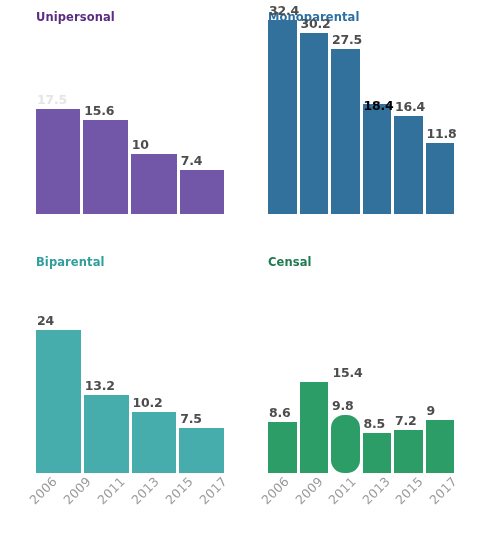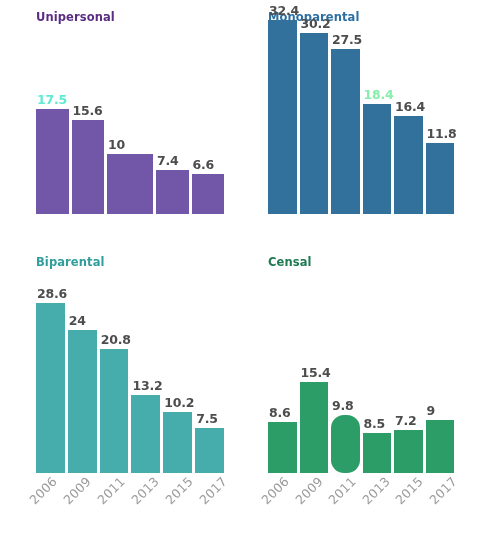--- a/index.html
+++ b/index.html
@@ -142,41 +142,36 @@
 <body>
 
 <div id="panel-grid">
 
   <div class="panel q-tl">
     <div class="panel-title" style="color: rgb(91, 45, 130);">Unipersonal</div>
     <div class="plot">
       <div class="bars">
           <div class="bar-slot">
             <div class="bar" style="height: 51.4706%; background: rgb(114, 86, 168);">
-              <div class="bar-value" style="color: #5eead4;">17.5</div>
+              <div class="bar-value" style="color: #e5e5e5;">17.5</div>
             </div>
           </div>
           <div class="bar-slot">
             <div class="bar" style="height: 45.8824%; background: rgb(114, 86, 168);">
               <div class="bar-value" style="color: rgb(77, 77, 77);">15.6</div>
             </div>
           </div>
           <div class="bar-slot">
             <div class="bar" style="height: 29.4118%; background: rgb(114, 86, 168); padding-left: 46px;">
               <div class="bar-value" style="color: rgb(77, 77, 77);">10</div>
             </div>
           </div>
           <div class="bar-slot">
             <div class="bar" style="height: 21.7647%; background: rgb(114, 86, 168);">
               <div class="bar-value" style="color: rgb(77, 77, 77);">7.4</div>
-            </div>
-          </div>
-          <div class="bar-slot">
-            <div class="bar" style="height: 19.4118%; background: rgb(114, 86, 168);">
-              <div class="bar-value" style="color: rgb(77, 77, 77);">6.6</div>
             </div>
           </div>
         </div>
     </div>
   </div>
 
   <div class="panel q-tr">
     <div class="panel-title" style="color: rgb(44, 111, 163);">Monoparental</div>
     <div class="plot">
       <div class="bars">
@@ -190,21 +185,21 @@
               <div class="bar-value" style="color: rgb(77, 77, 77);">30.2</div>
             </div>
           </div>
           <div class="bar-slot">
             <div class="bar" style="height: 80.8824%; background: rgb(49, 113, 156);">
               <div class="bar-value" style="color: rgb(77, 77, 77);">27.5</div>
             </div>
           </div>
           <div class="bar-slot">
             <div class="bar" style="height: 54.1176%; background: rgb(49, 113, 156);">
-              <div class="bar-value" style="color: #86efac;">18.4</div>
+              <div class="bar-value" style="color: #000000; margin-top: 11px;">18.4</div>
             </div>
           </div>
           <div class="bar-slot">
             <div class="bar" style="height: 48.2353%; background: rgb(49, 113, 156);">
               <div class="bar-value" style="color: rgb(77, 77, 77);">16.4</div>
             </div>
           </div>
           <div class="bar-slot">
             <div class="bar" style="height: 34.7059%; background: rgb(49, 113, 156);">
               <div class="bar-value" style="color: rgb(77, 77, 77);">11.8</div>
@@ -212,32 +207,22 @@
           </div>
         </div>
     </div>
   </div>
 
   <div class="panel q-bl">
     <div class="panel-title" style="color: rgb(47, 158, 156);">Biparental</div>
     <div class="plot">
       <div class="bars">
           <div class="bar-slot">
-            <div class="bar" style="height: 84.1176%; background: rgb(70, 173, 172);">
-              <div class="bar-value" style="color: rgb(77, 77, 77);">28.6</div>
-            </div>
-          </div>
-          <div class="bar-slot">
             <div class="bar" style="height: 70.5882%; background: rgb(70, 173, 172);">
               <div class="bar-value" style="color: rgb(77, 77, 77);">24</div>
-            </div>
-          </div>
-          <div class="bar-slot">
-            <div class="bar" style="height: 61.1765%; background: rgb(70, 173, 172);">
-              <div class="bar-value" style="color: rgb(77, 77, 77);">20.8</div>
             </div>
           </div>
           <div class="bar-slot">
             <div class="bar" style="height: 38.8235%; background: rgb(70, 173, 172);">
               <div class="bar-value" style="color: rgb(77, 77, 77);">13.2</div>
             </div>
           </div>
           <div class="bar-slot">
             <div class="bar" style="height: 30%; background: rgb(70, 173, 172);">
               <div class="bar-value" style="color: rgb(77, 77, 77);">10.2</div>
@@ -278,21 +263,21 @@
     <div class="panel-title" style="color: rgb(31, 122, 82);">Censal</div>
     <div class="plot">
       <div class="bars">
           <div class="bar-slot">
             <div class="bar" style="height: 25.2941%; background: rgb(45, 157, 104);">
               <div class="bar-value" style="color: rgb(77, 77, 77);">8.6</div>
             </div>
           </div>
           <div class="bar-slot">
             <div class="bar" style="height: 45.2941%; background: rgb(45, 157, 104);">
-              <div class="bar-value" style="color: rgb(77, 77, 77);">15.4</div>
+              <div class="bar-value" style="color: rgb(77, 77, 77); margin-left: 32px;">15.4</div>
             </div>
           </div>
           <div class="bar-slot">
             <div class="bar" style="height: 28.8235%; background: rgb(45, 157, 104); border-radius: 13px;">
               <div class="bar-value" style="color: rgb(77, 77, 77);">9.8</div>
             </div>
           </div>
           <div class="bar-slot">
             <div class="bar" style="height: 19.7059%; background: rgb(45, 157, 104);">
               <div class="bar-value" style="color: rgb(77, 77, 77);">8.5</div>

